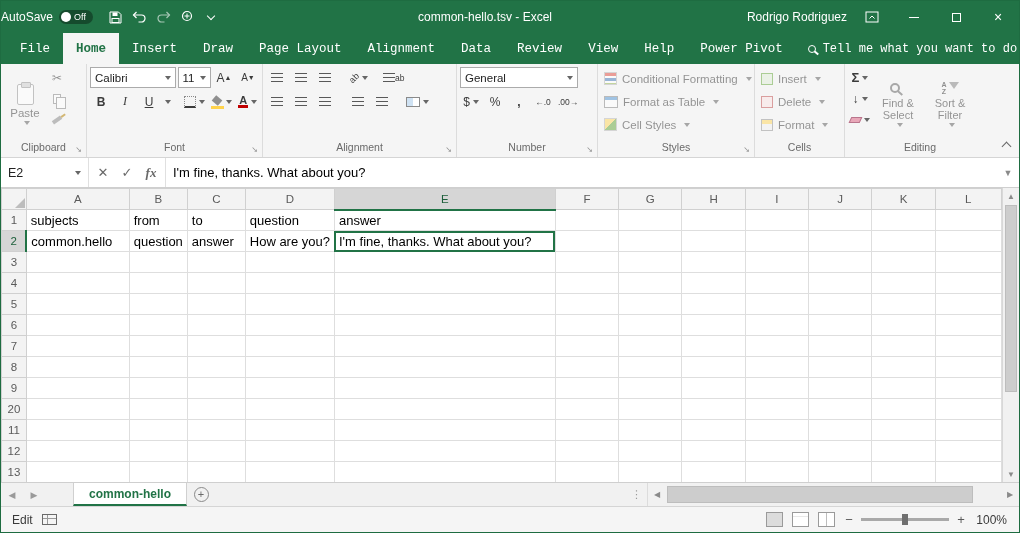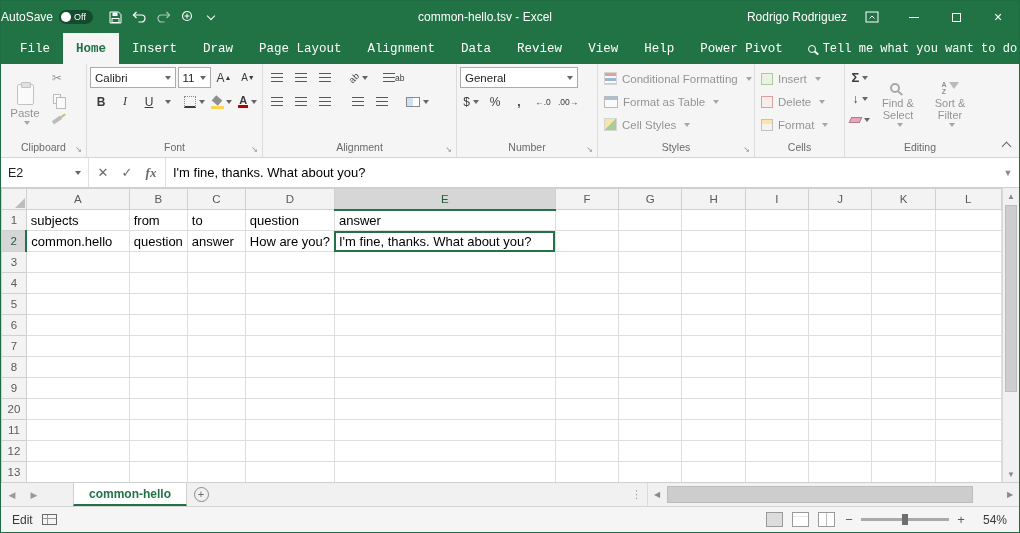--- a/index.html
+++ b/index.html
@@ -744,17 +744,17 @@
       <span class="vic active"></span>
       <span class="vic pg"></span>
       <span class="vic brk"></span>
       <div class="zoomctl">
         <span class="zbtn">−</span>
         <span class="ztrack">
             <span class="zthumb"></span>
           </span>
         <span class="zbtn">+</span>
       </div>
-      <span class="zoompct">54%</span>
+      <span class="zoompct">100%</span>
     </div>
   </div>
 
 </div>
 
 </body></html>

